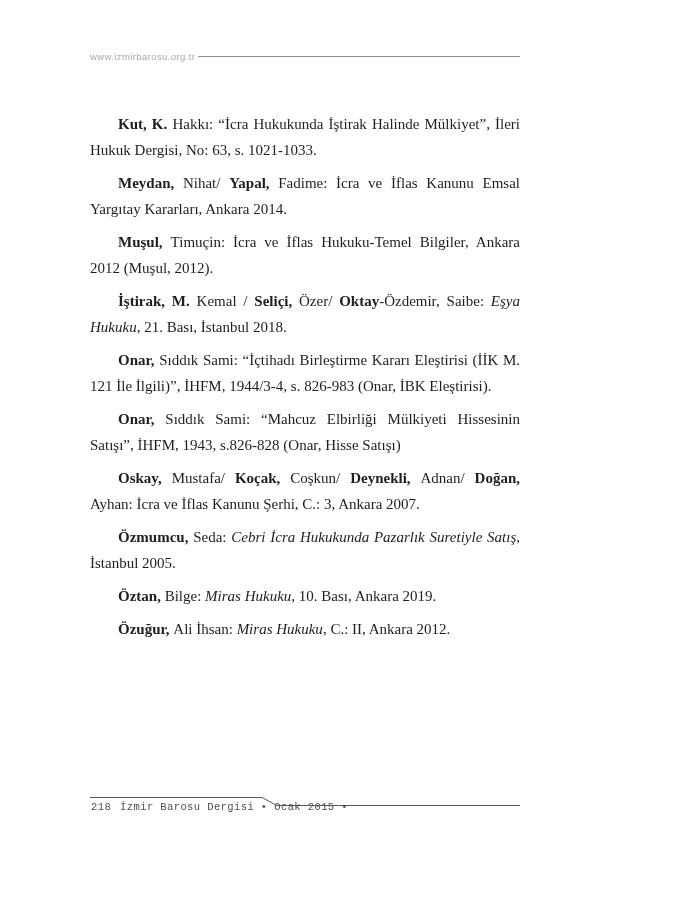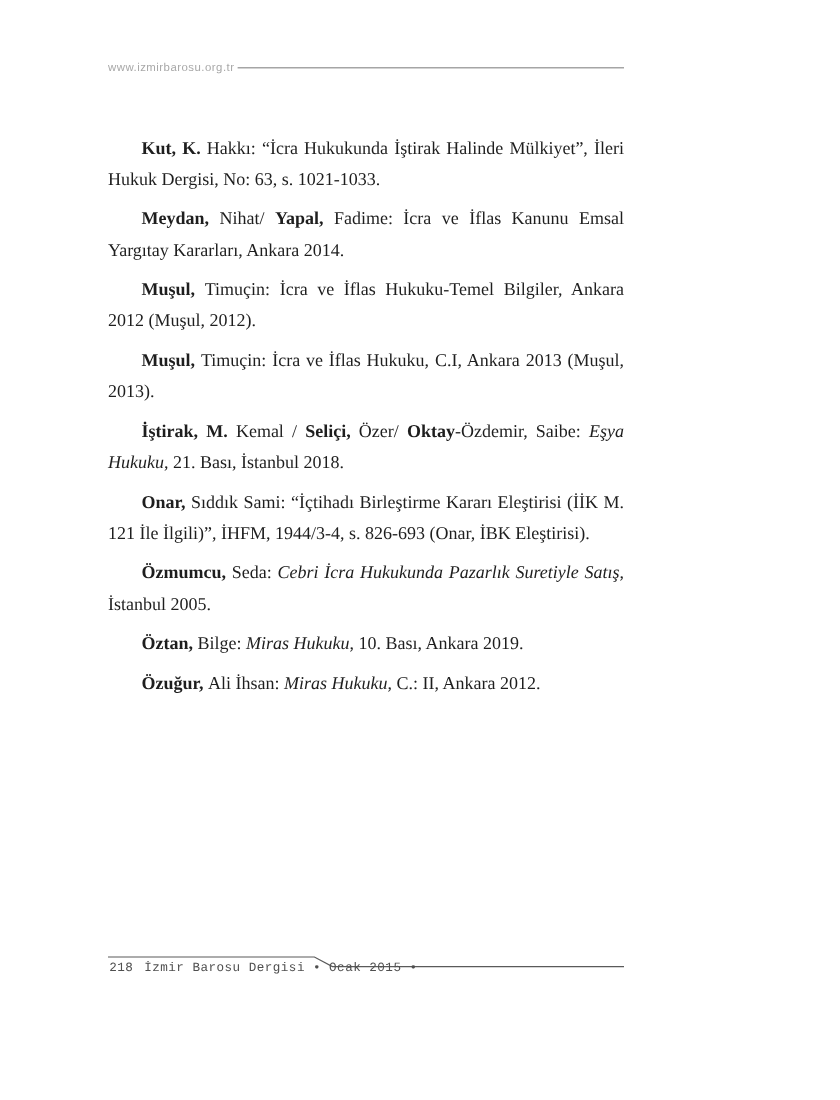--- a/index.html
+++ b/index.html
@@ -88,23 +88,24 @@
 
   <header class="page-header">
     <span class="header-url">www.izmirbarosu.org.tr</span>
     <span class="header-rule"></span>
   </header>
 
   <main class="bibliography">
       <p class="entry"><span class="seg-bold">Kut, K. </span><span class="seg-normal">Hakkı: “İcra Hukukunda İştirak Halinde Mülkiyet”, İleri Hukuk Dergisi, No: 63, s. 1021-1033.</span></p>
       <p class="entry"><span class="seg-bold">Meydan, </span><span class="seg-normal">Nihat/ </span><span class="seg-bold">Yapal, </span><span class="seg-normal">Fadime: İcra ve İflas Kanunu Emsal Yargıtay Kararları, Ankara 2014.</span></p>
       <p class="entry"><span class="seg-bold">Muşul, </span><span class="seg-normal">Timuçin: İcra ve İflas Hukuku-Temel Bilgiler, Ankara 2012 (Muşul, 2012).</span></p>
-      <p class="entry"><span class="seg-bold">Muşul, </span><span class="seg-normal">Timuçin: İcra ve İflas Hukuku, C.I, Ankara 2013 (Muşul, 2013).</span></p>
       <p class="entry"><span class="seg-bold">İştirak, M. </span><span class="seg-normal">Kemal / </span><span class="seg-bold">Seliçi, </span><span class="seg-normal">Özer/ </span><span class="seg-bold">Oktay</span><span class="seg-normal">-Özdemir, Saibe: </span><span class="seg-italic">Eşya Hukuku</span><span class="seg-normal">, 21. Bası, İstanbul 2018.</span></p>
-      <p class="entry"><span class="seg-bold">Onar, </span><span class="seg-normal">Sıddık Sami: “İçtihadı Birleştirme Kararı Eleştirisi (İİK M. 121 İle İlgili)”, İHFM, 1944/3-4, s. 826-693 (Onar, İBK Eleştirisi).</span></p>
+      <p class="entry"><span class="seg-bold">Onar, </span><span class="seg-normal">Sıddık Sami: “İçtihadı Birleştirme Kararı Eleştirisi (İİK M. 121 İle İlgili)”, İHFM, 1944/3-4, s. 826-983 (Onar, İBK Eleştirisi).</span></p>
+      <p class="entry"><span class="seg-bold">Onar, </span><span class="seg-normal">Sıddık Sami: “Mahcuz Elbirliği Mülkiyeti Hissesinin Satışı”, İHFM, 1943, s.826-828 (Onar, Hisse Satışı)</span></p>
+      <p class="entry"><span class="seg-bold">Oskay, </span><span class="seg-normal">Mustafa/ </span><span class="seg-bold">Koçak, </span><span class="seg-normal">Coşkun/ </span><span class="seg-bold">Deynekli, </span><span class="seg-normal">Adnan/ </span><span class="seg-bold">Doğan, </span><span class="seg-normal">Ayhan: İcra ve İflas Kanunu Şerhi, C.: 3, Ankara 2007.</span></p>
       <p class="entry"><span class="seg-bold">Özmumcu, </span><span class="seg-normal">Seda: </span><span class="seg-italic">Cebri İcra Hukukunda Pazarlık Suretiyle Satış</span><span class="seg-normal">, İstanbul 2005.</span></p>
       <p class="entry"><span class="seg-bold">Öztan, </span><span class="seg-normal">Bilge: </span><span class="seg-italic">Miras Hukuku</span><span class="seg-normal">, 10. Bası, Ankara 2019.</span></p>
       <p class="entry"><span class="seg-bold">Özuğur, </span><span class="seg-normal">Ali İhsan: </span><span class="seg-italic">Miras Hukuku</span><span class="seg-normal">, C.: II, Ankara 2012.</span></p>
     </main>
 
   <footer class="page-footer">
     <svg class="footer-rule-svg" viewBox="0 0 430 16" preserveAspectRatio="none" aria-hidden="true">
       <path d="M0,2.5 H172 L187,10.5 H430" fill="none" stroke="#5a5a5a" stroke-width="1"></path>
     </svg>
     <div class="footer-text">

